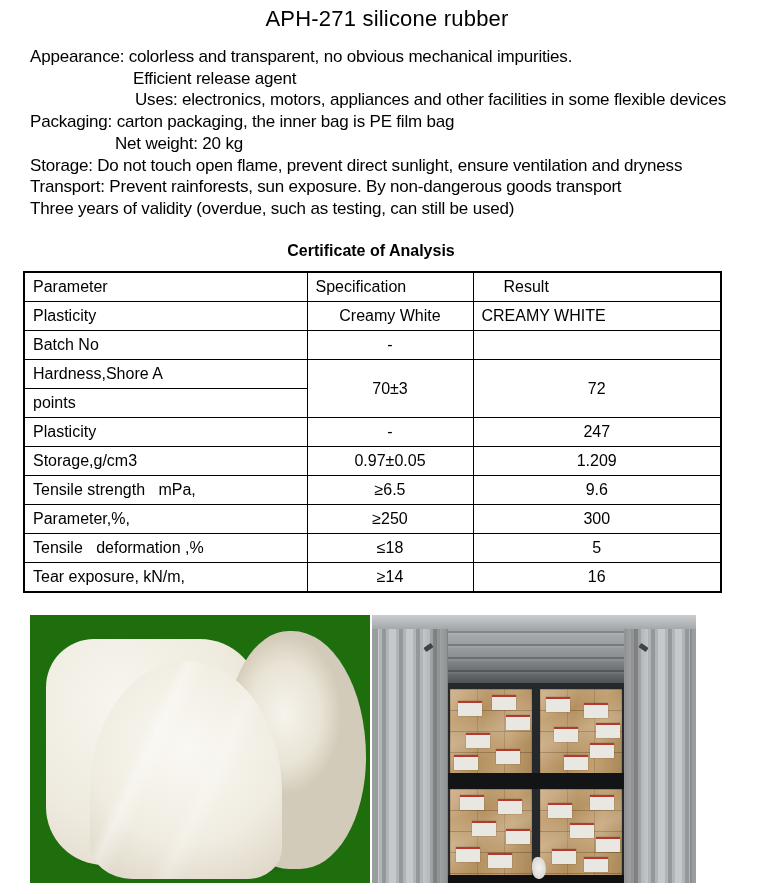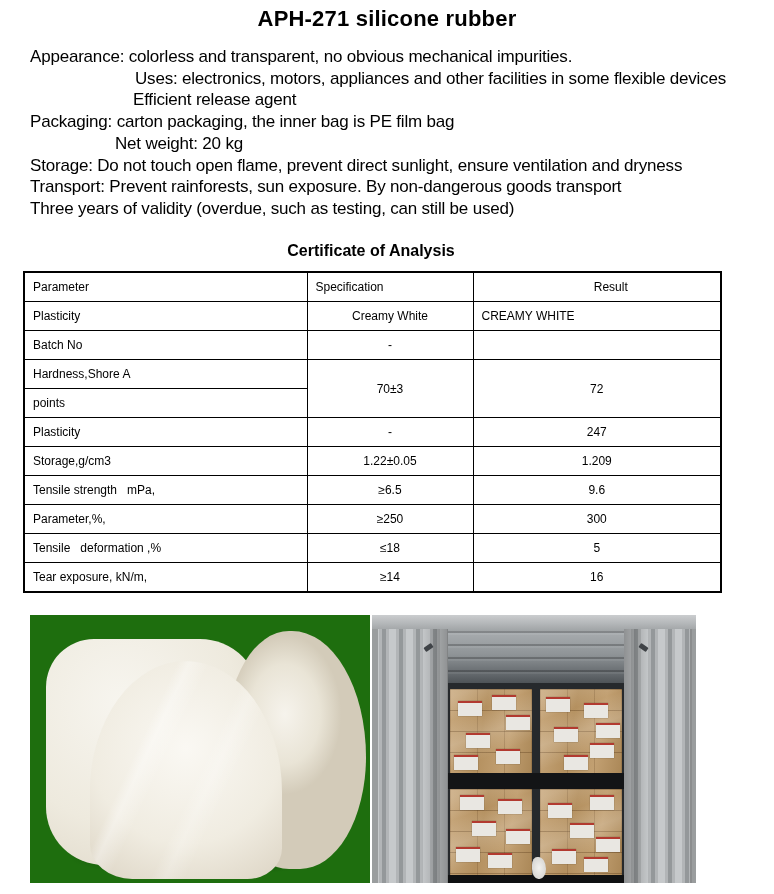--- a/index.html
+++ b/index.html
@@ -1,39 +1,39 @@
 <!DOCTYPE html>
 <html><head>
 <meta charset="utf-8">
 <style>
   html,body{margin:0;padding:0;background:#ffffff;}
   body{width:774px;height:894px;font-family:"Liberation Sans",sans-serif;color:#000;}
   .page{position:relative;width:774px;height:894px;background:#fff;overflow:hidden;}
 
   
   .doc-title{position:absolute;top:6px;left:0;width:774px;text-align:center;
-             font-size:22px;font-weight:bold;letter-spacing:.2px;}
+             font-size:22px;font-weight:normal;letter-spacing:.2px;}
 
   
   .intro{position:absolute;top:46px;left:30px;width:736px;font-size:17px;
          line-height:21.7px;letter-spacing:-0.2px;}
   .intro .ln{white-space:pre-wrap;}
   .ind-uses{padding-left:105px;}
   .ind-eff{padding-left:103px;}
   .ind-net{padding-left:85px;}
 
   
   .coa-caption{position:absolute;top:242px;left:23px;width:696px;text-align:center;
                font-size:16px;font-weight:bold;}
   table.coa{position:absolute;top:271px;left:23px;width:697px;border-collapse:collapse;
-            table-layout:fixed;font-size:12px;border:2px solid #000;}
+            table-layout:fixed;font-size:16px;border:2px solid #000;}
   .coa td{border:1px solid #000;height:28px;padding:0 2px 0 8px;vertical-align:middle;
           white-space:pre-wrap;overflow:hidden;}
   .coa td.c{text-align:center;padding:0;}
-  .coa td.rh{padding-left:30px;text-align:center;}
+  .coa td.rh{padding-left:30px;}
   .coa td.rl{padding-left:8px;}
 
   
   .photo{position:absolute;top:615px;height:268px;overflow:hidden;}
 
   
   .photo-product{left:30px;width:340px;background:#1e6e0e;}
   .blob{position:absolute;}
   .blob-shadow{left:38px;top:222px;width:256px;height:40px;border-radius:50%;
                background:radial-gradient(closest-side,rgba(8,35,4,.65),rgba(8,35,4,0));}
@@ -93,22 +93,22 @@
 </style>
 </head>
 <body>
 
 <div class="page">
 
   <div class="doc-title">APH-271 silicone rubber</div>
 
   <div class="intro">
     <div class="ln">Appearance: colorless and transparent, no obvious mechanical impurities.</div>
+    <div class="ln ind-eff">Efficient release agent</div>
     <div class="ln ind-uses">Uses: electronics, motors, appliances and other facilities in some flexible devices</div>
-    <div class="ln ind-eff">Efficient release agent</div>
     <div class="ln">Packaging: carton packaging, the inner bag is PE film bag</div>
     <div class="ln ind-net">Net weight: 20 kg</div>
     <div class="ln">Storage: Do not touch open flame, prevent direct sunlight, ensure ventilation and dryness</div>
     <div class="ln">Transport: Prevent rainforests, sun exposure. By non-dangerous goods transport</div>
     <div class="ln">Three years of validity (overdue, such as testing, can still be used)</div>
   </div>
 
   <div class="coa-caption">Certificate of Analysis</div>
 
   <table class="coa">
@@ -141,21 +141,21 @@
       <tr>
         <td>points</td>
       </tr>
       <tr>
         <td>Plasticity</td>
         <td class="c">-</td>
         <td class="c">247</td>
       </tr>
       <tr>
         <td>Storage,g/cm3</td>
-        <td class="c">1.22±0.05</td>
+        <td class="c">0.97±0.05</td>
         <td class="c">1.209</td>
       </tr>
       <tr>
         <td>Tensile strength   mPa,</td>
         <td class="c">≥6.5</td>
         <td class="c">9.6</td>
       </tr>
       <tr>
         <td>Parameter,%,</td>
         <td class="c">≥250</td>

